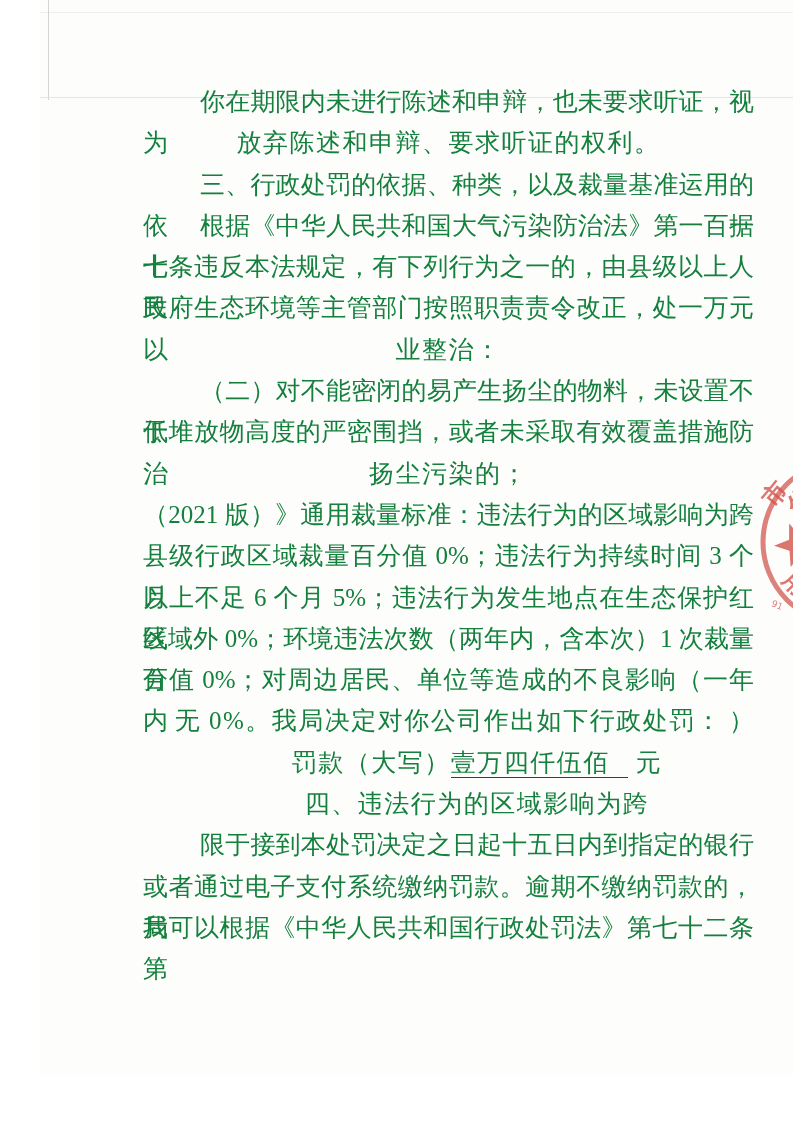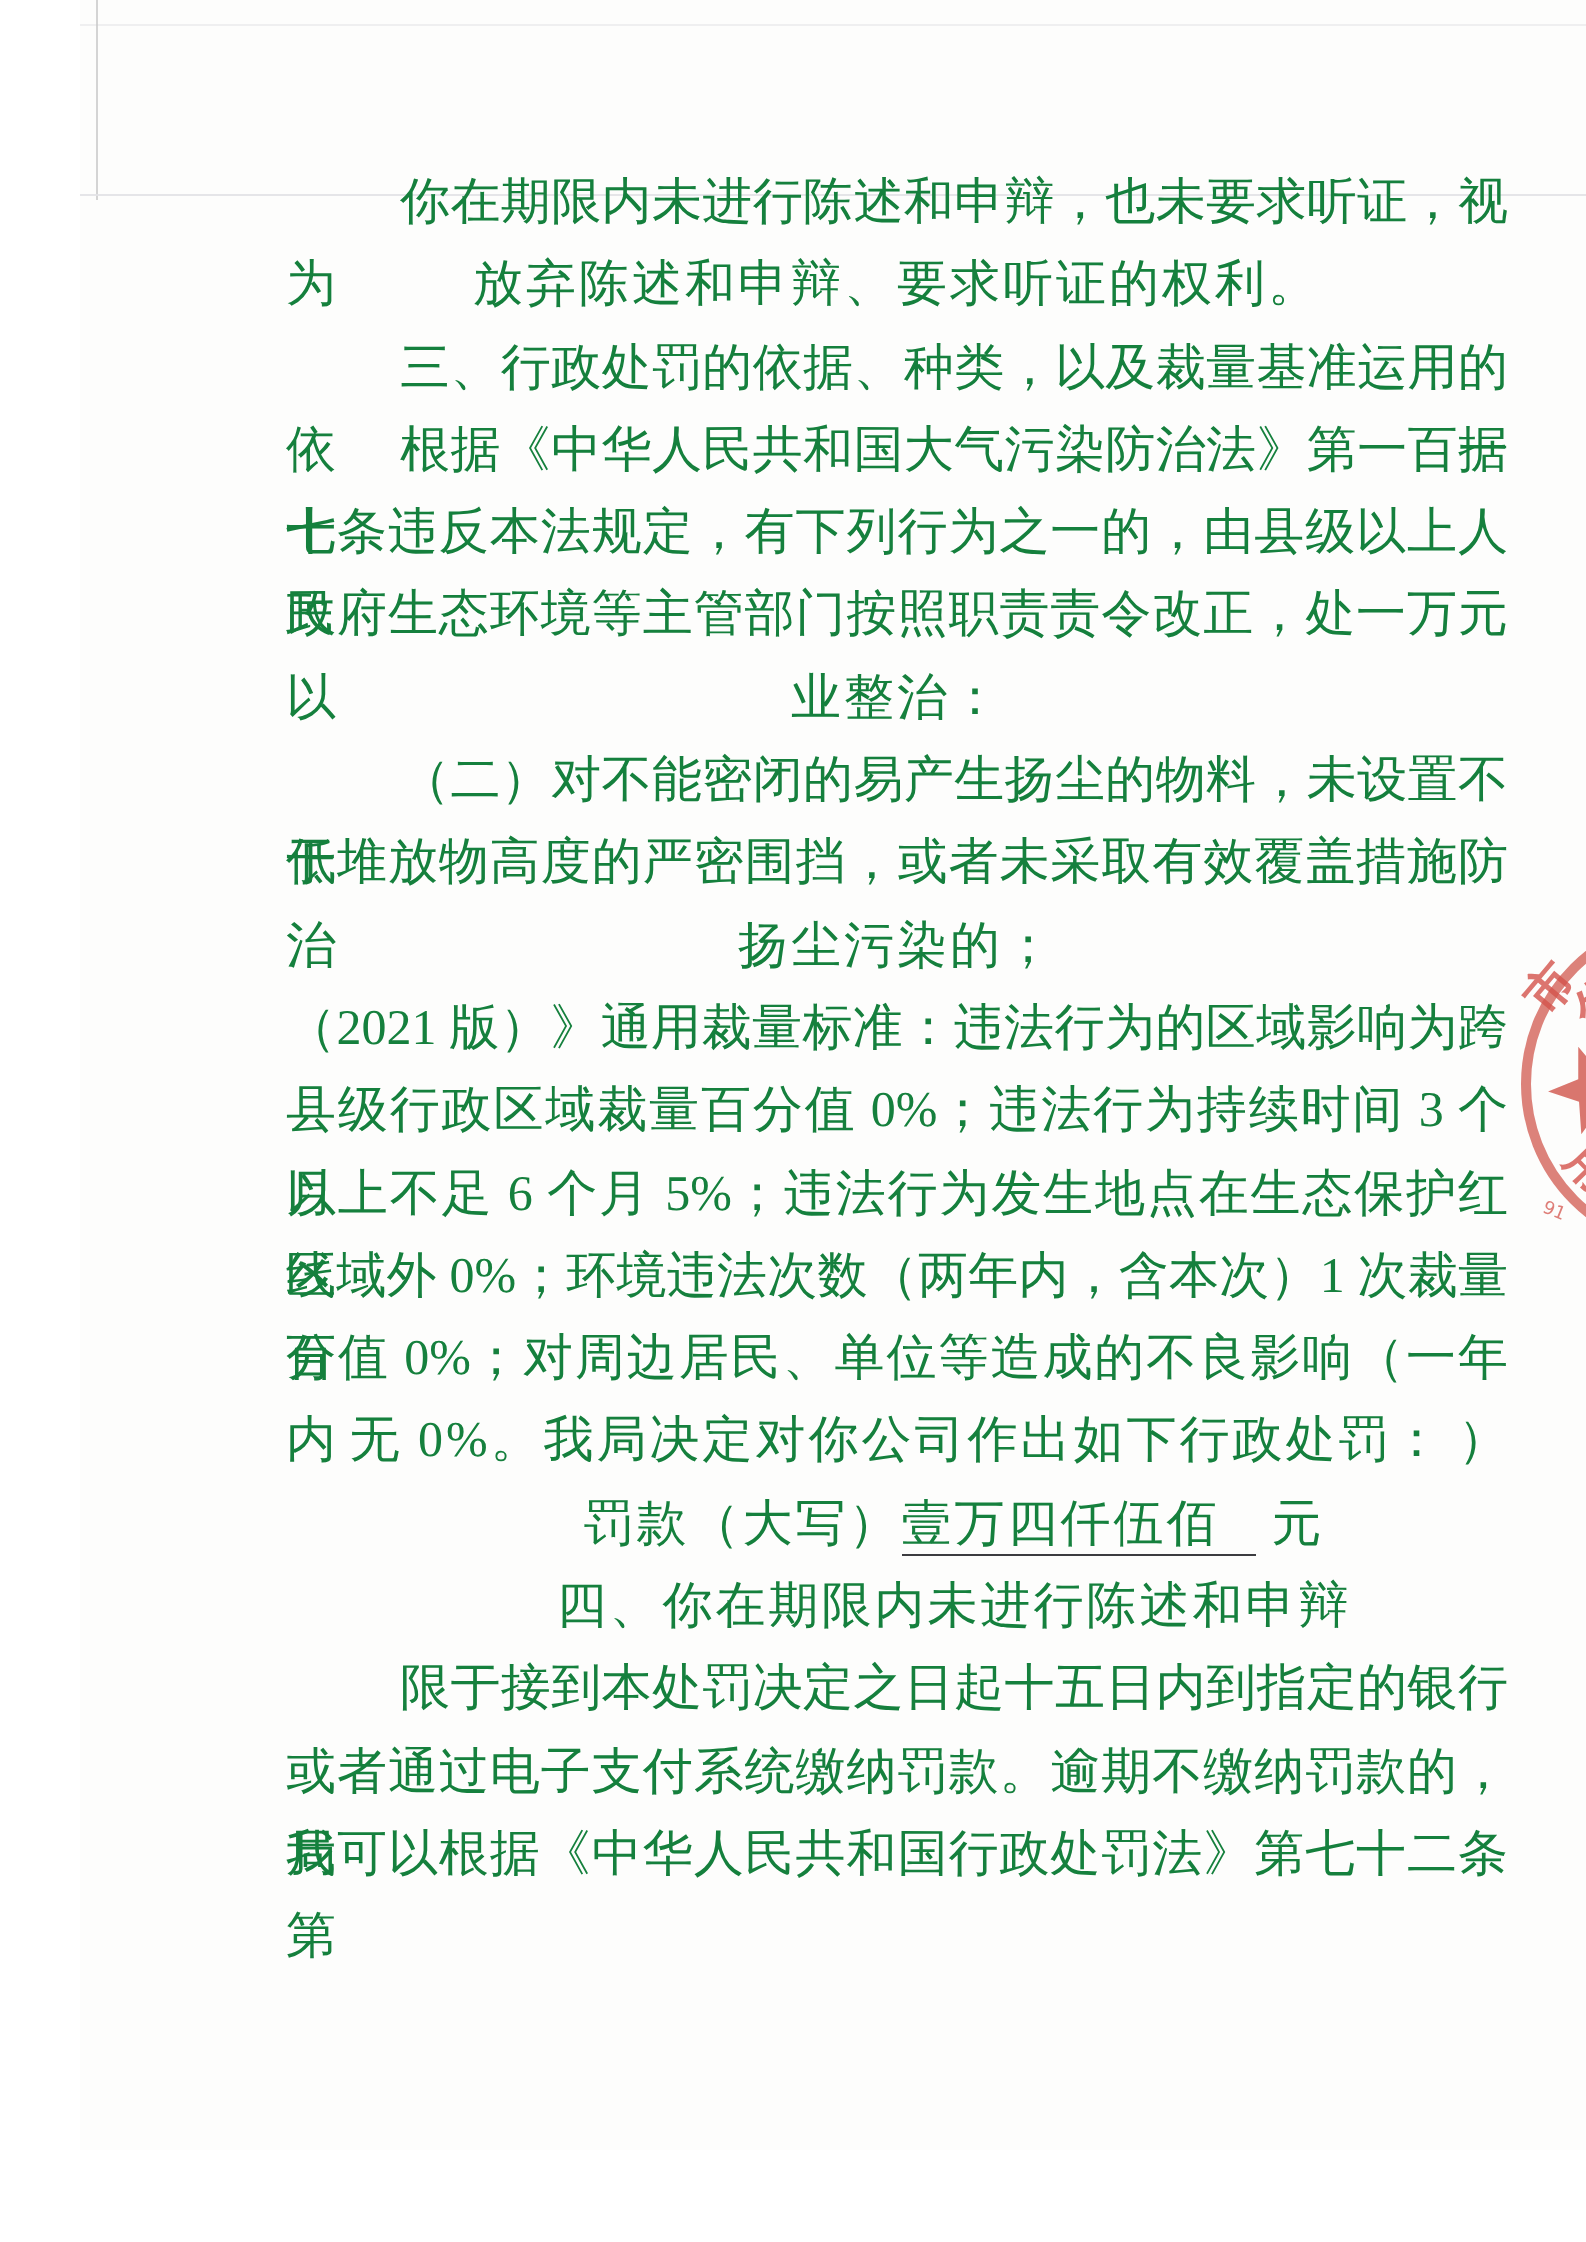--- a/index.html
+++ b/index.html
@@ -111,21 +111,21 @@
       <div class="line indent justify">（二）对不能密闭的易产生扬尘的物料，未设置不低</div>
       <div class="line justify">于堆放物高度的严密围挡，或者未采取有效覆盖措施防治</div>
       <div class="line">扬尘污染的；</div>
       <div class="line justify">（2021 版）》通用裁量标准：违法行为的区域影响为跨</div>
       <div class="line justify">县级行政区域裁量百分值 0%；违法行为持续时间 3 个月</div>
       <div class="line justify">以上不足 6 个月 5%；违法行为发生地点在生态保护红线</div>
       <div class="line justify">区域外 0%；环境违法次数（两年内，含本次）1 次裁量百</div>
       <div class="line justify">分值 0%；对周边居民、单位等造成的不良影响（一年内）</div>
       <div class="line">无 0%。我局决定对你公司作出如下行政处罚：</div>
       <div class="line indent"><span>罚款（大写）</span><span class="fine-amount">壹万四仟伍佰</span><span class="fine-unit">元</span></div>
-      <div class="line indent">四、你在期限内未进行陈述和申辩</div>
+      <div class="line indent">四、违法行为的区域影响为跨</div>
       <div class="line indent justify">限于接到本处罚决定之日起十五日内到指定的银行</div>
       <div class="line justify">或者通过电子支付系统缴纳罚款。逾期不缴纳罚款的，我</div>
       <div class="line justify">局可以根据《中华人民共和国行政处罚法》第七十二条第</div>
     </div>
 
   <div class="seal-wrap">
     <svg width="143" height="245" viewBox="0 0 143 245">
       <circle class="seal-ring" cx="155" cy="124" r="82" fill="none" stroke="#cf5248" stroke-width="5"></circle>
       <path class="seal-star" fill="#d0544a" transform="translate(107,127) rotate(-20)" d="M 0,-23 L 5.58,-7.69 L 21.87,-7.11 L 9.03,2.94 L 13.52,18.61 L 0,9.5
                L -13.52,18.61 L -9.03,2.94 L -21.87,-7.11 L -5.58,-7.69 Z"></path>

